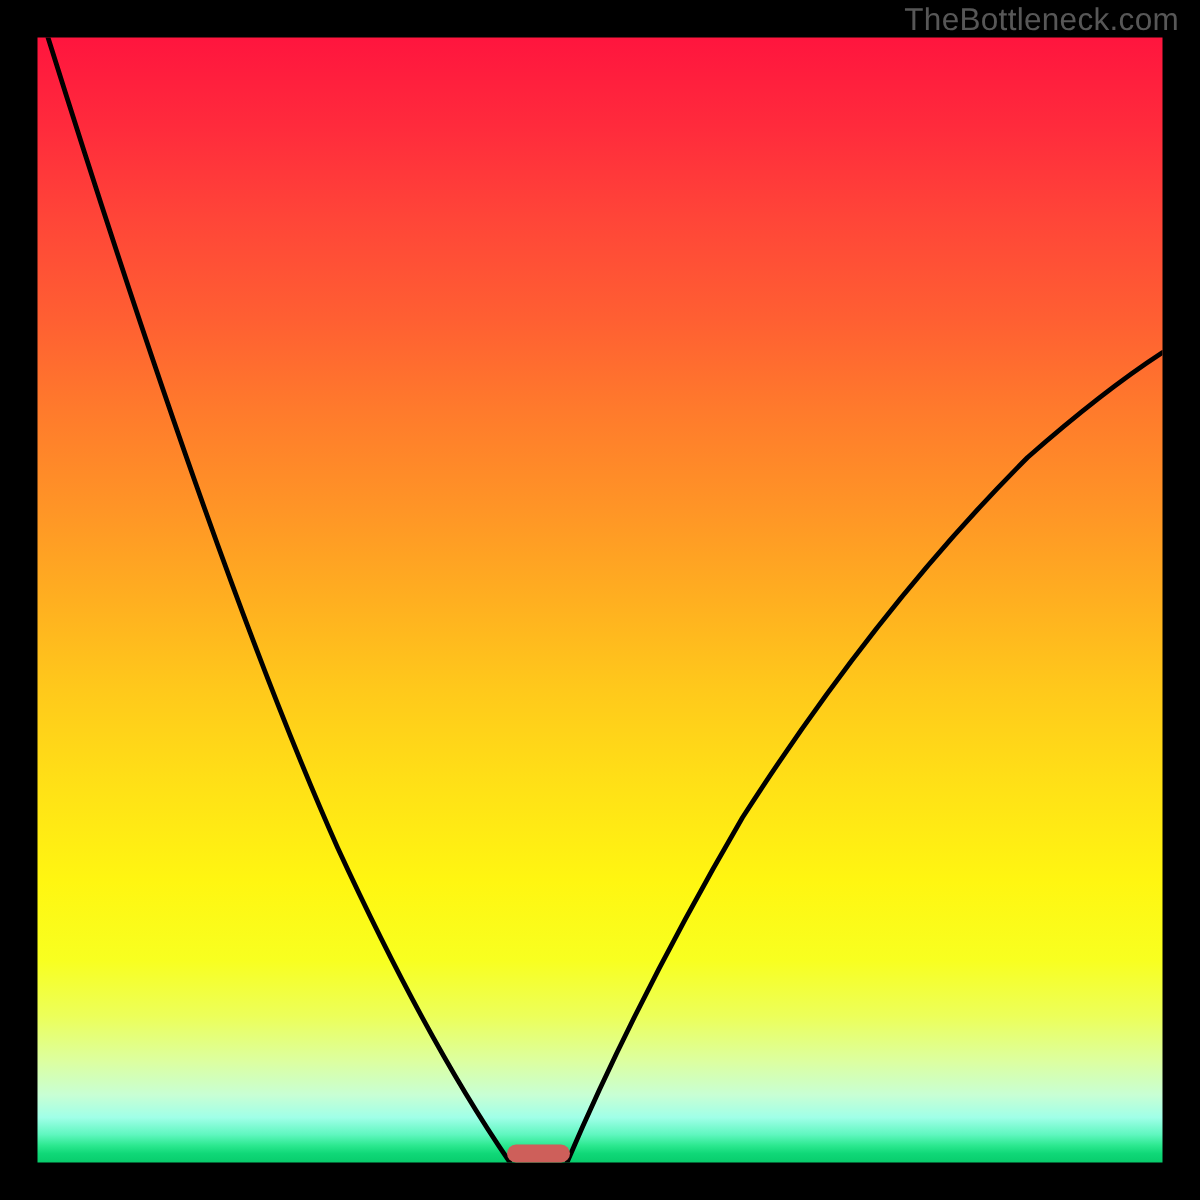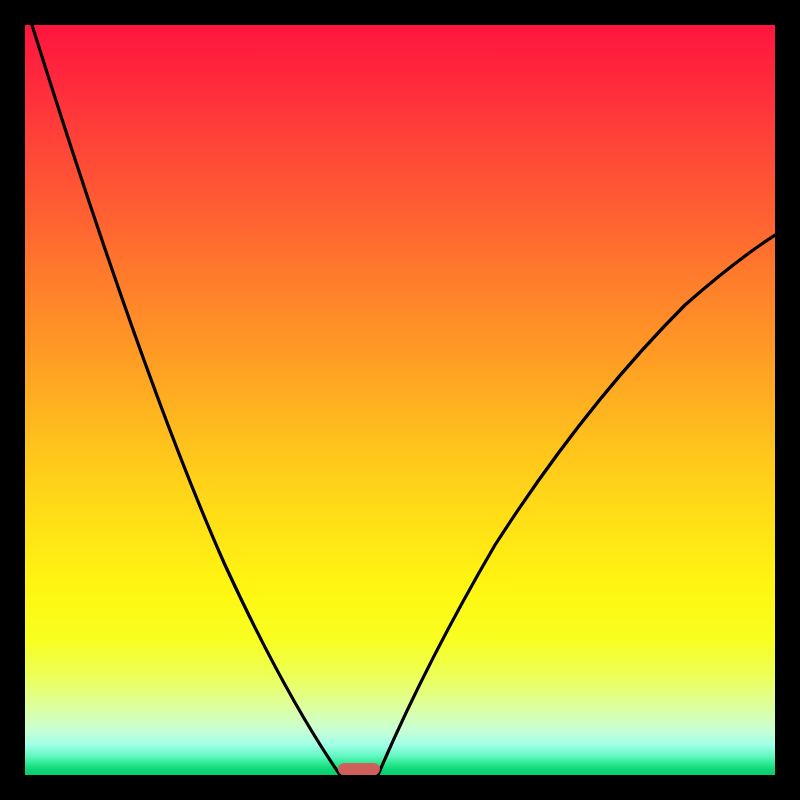--- a/index.html
+++ b/index.html
@@ -80,13 +80,14 @@
                Q 260 670, 315 750" fill="none" stroke="#000" stroke-width="3.2" stroke-linecap="round"></path>
       <path d="M 353 750
                Q 400 640, 470 520
                Q 560 380, 660 280
                Q 710 236, 750 210" fill="none" stroke="#000" stroke-width="3.2" stroke-linecap="round"></path>
     </svg>
 
     <div class="marker" style="left:313px; width:42px; top:738px; height:12px;"></div>
   </div>
 
+  <div class="watermark">TheBottleneck.com</div>
 </div>
 
 </body></html>

